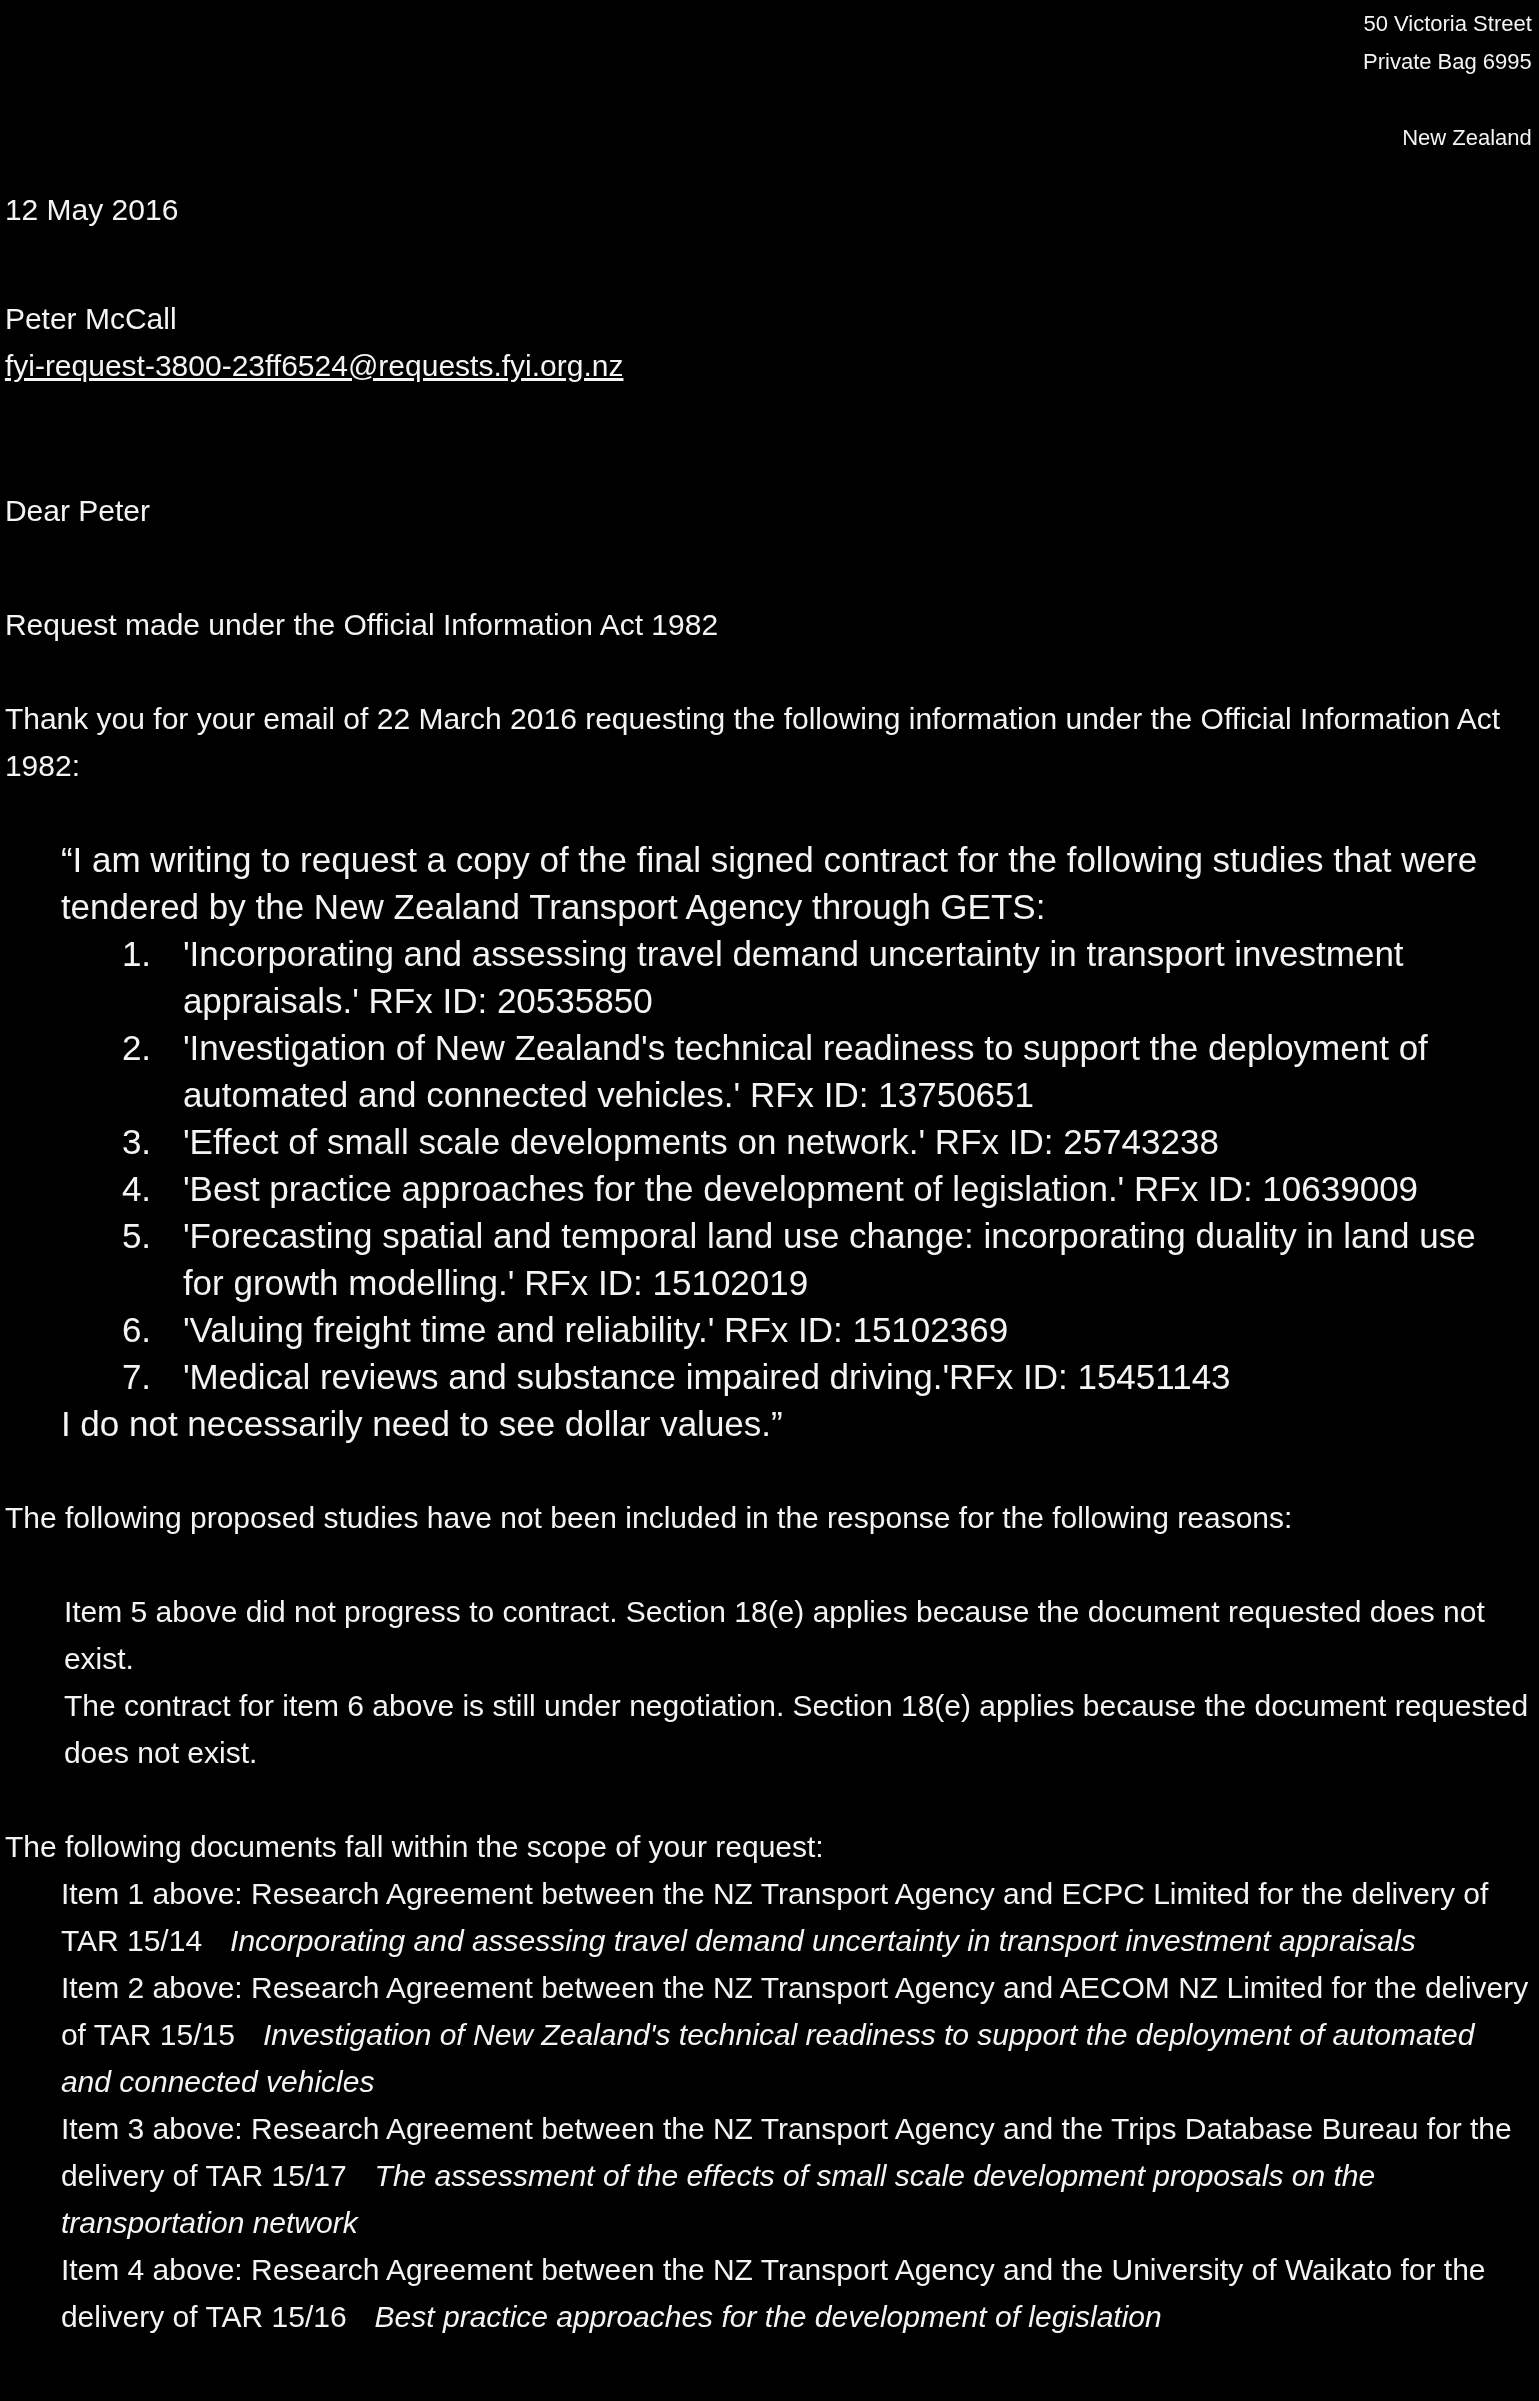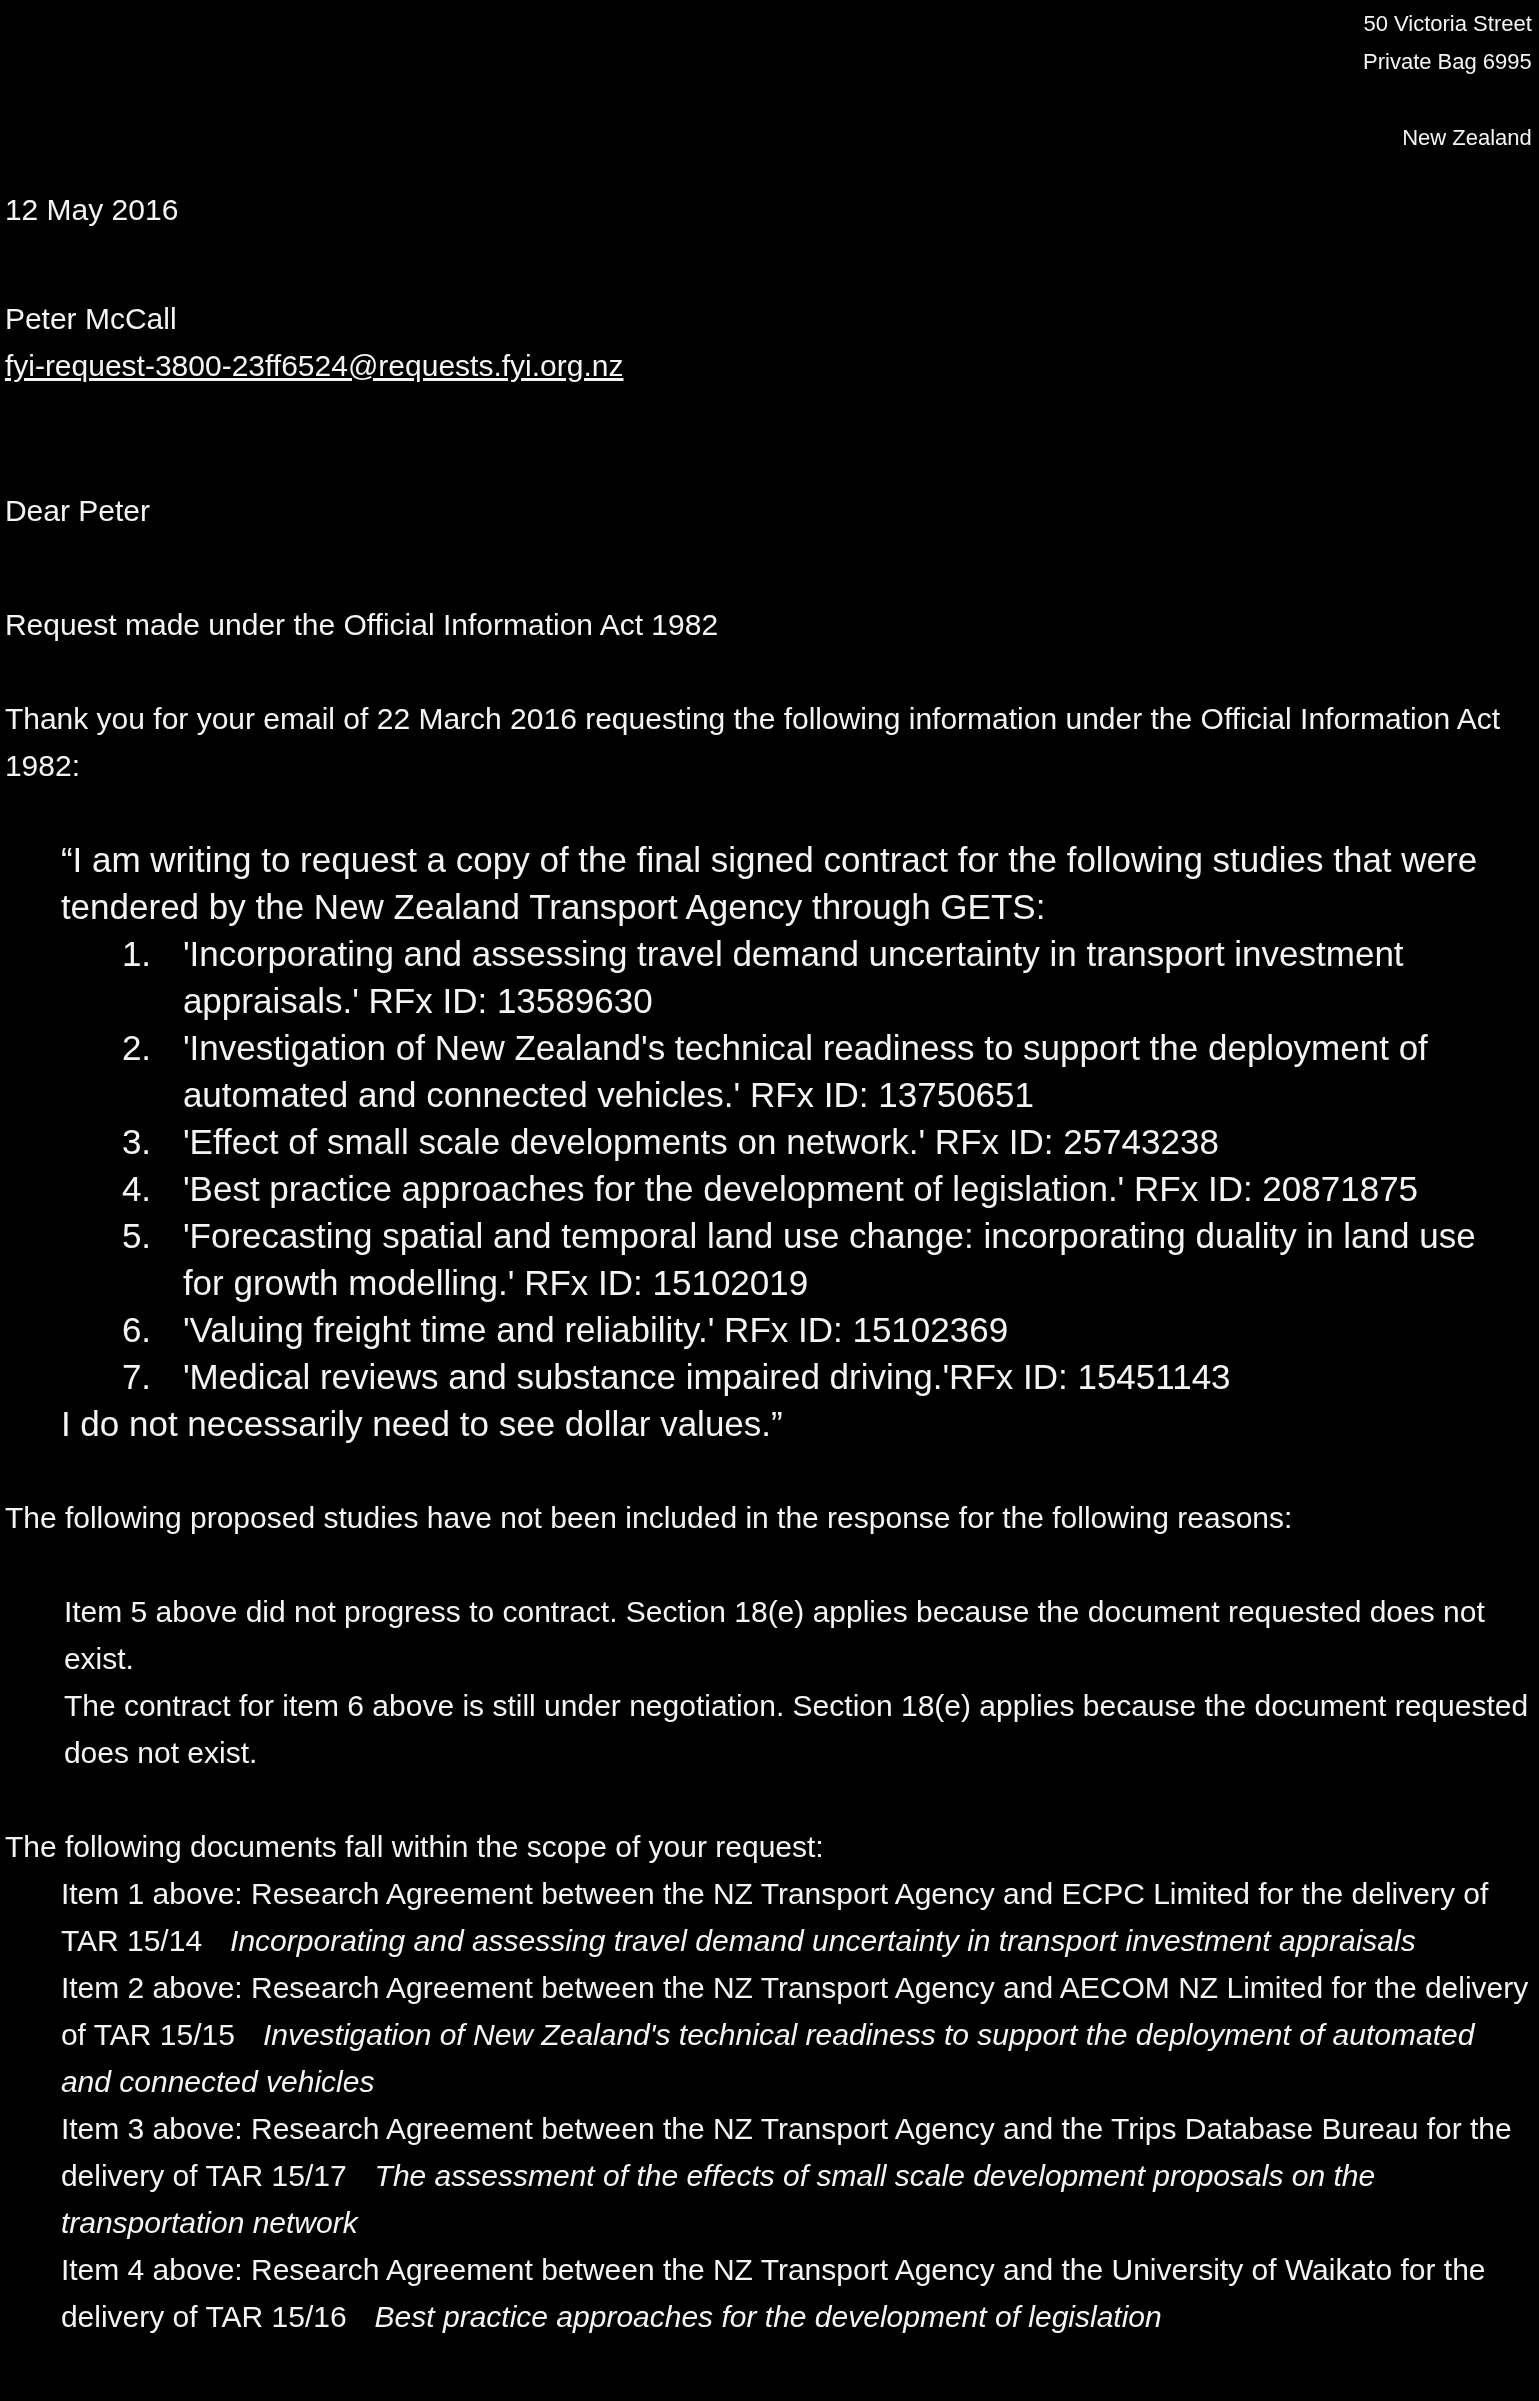--- a/index.html
+++ b/index.html
@@ -76,33 +76,33 @@
 
   <div class="subject">Request made under the Official Information Act 1982</div>
 
   <div class="para">Thank you for your email of 22 March 2016 requesting the following information under the Official Information Act 1982:</div>
 
   <div class="quote">
     <div>“I am writing to request a copy of the final signed contract for the following studies that were tendered by the New Zealand Transport Agency through GETS:</div>
     <div class="q-list">
       <div class="q-item">
         <span class="q-num">1.</span>
-        <span class="q-text">'Incorporating and assessing travel demand uncertainty in transport investment appraisals.' RFx ID: 13589630</span>
+        <span class="q-text">'Incorporating and assessing travel demand uncertainty in transport investment appraisals.' RFx ID: 20535850</span>
       </div>
       <div class="q-item">
         <span class="q-num">2.</span>
         <span class="q-text">'Investigation of New Zealand's technical readiness to support the deployment of automated and connected vehicles.' RFx ID: 13750651</span>
       </div>
       <div class="q-item">
         <span class="q-num">3.</span>
         <span class="q-text">'Effect of small scale developments on network.' RFx ID: 25743238</span>
       </div>
       <div class="q-item">
         <span class="q-num">4.</span>
-        <span class="q-text">'Best practice approaches for the development of legislation.' RFx ID: 20871875</span>
+        <span class="q-text">'Best practice approaches for the development of legislation.' RFx ID: 10639009</span>
       </div>
       <div class="q-item">
         <span class="q-num">5.</span>
         <span class="q-text">'Forecasting spatial and temporal land use change: incorporating duality in land use for growth modelling.' RFx ID: 15102019</span>
       </div>
       <div class="q-item">
         <span class="q-num">6.</span>
         <span class="q-text">'Valuing freight time and reliability.' RFx ID: 15102369</span>
       </div>
       <div class="q-item">

